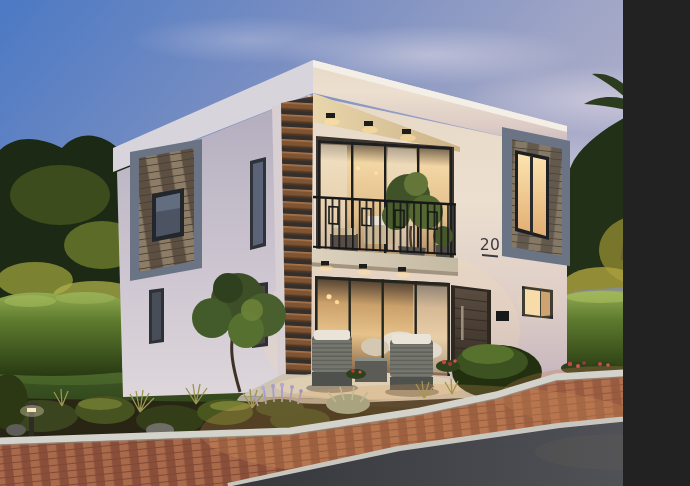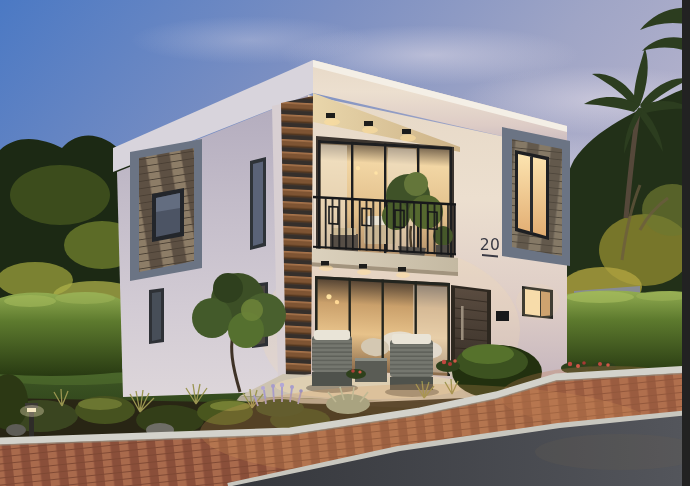--- a/index.html
+++ b/index.html
@@ -1,16 +1,16 @@
 <!DOCTYPE html>
 <html><head>
 <meta charset="utf-8">
 <style>
   html,body{margin:0;padding:0;background:#222;}
-  .stage{position:relative;width:682px;height:486px;overflow:hidden;font-family:"DejaVu Sans","Liberation Sans",sans-serif;}
+  .stage{position:relative;width:623px;height:486px;overflow:hidden;font-family:"DejaVu Sans","Liberation Sans",sans-serif;}
   svg{display:block;}
   .house-number-text{font-family:"DejaVu Sans","Liberation Sans",sans-serif;font-size:15.5px;letter-spacing:0.5px;}
 </style>
 </head>
 <body>
 
 <div class="stage">
 <svg width="690" height="486" viewBox="0 0 690 486" xmlns="http://www.w3.org/2000/svg">
   <defs>
     <linearGradient id="sky" x1="0" y1="0" x2="0.9" y2="0.55">

